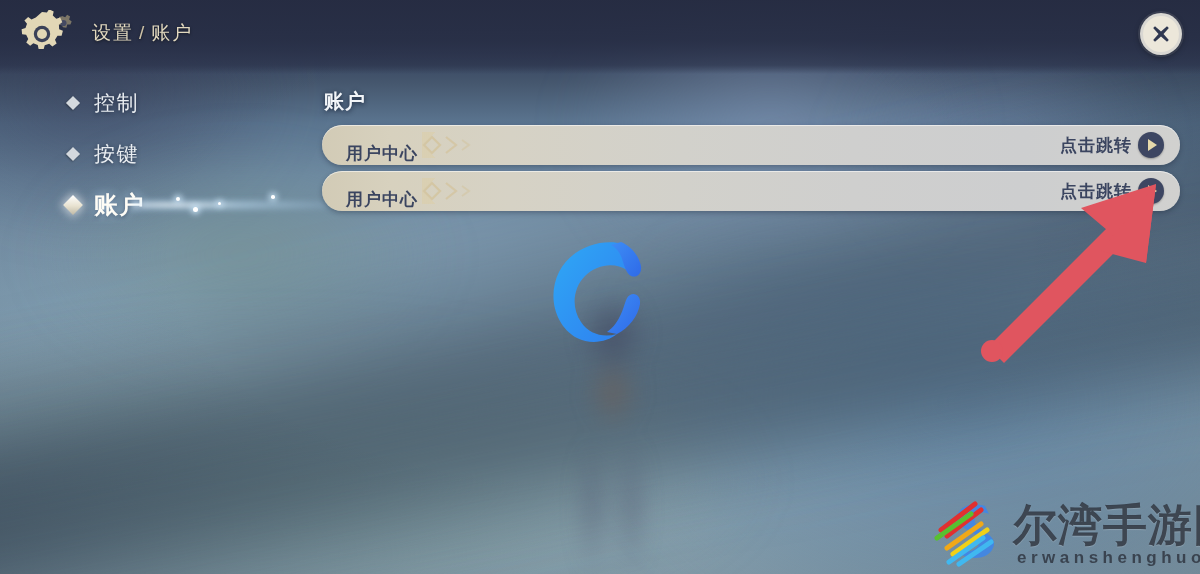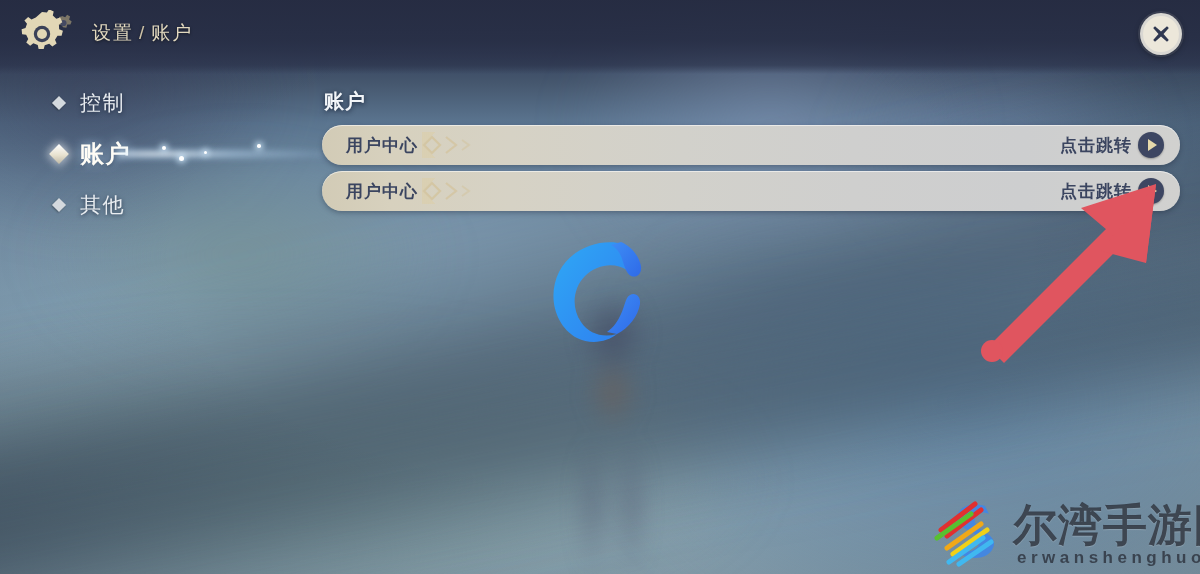--- a/index.html
+++ b/index.html
@@ -108,21 +108,21 @@
     border-radius:50%;
     background:#ece7da;
     border:3px solid rgba(205,205,205,.62);
     box-shadow:0 0 0 2px rgba(255,255,255,.10), 0 2px 6px rgba(0,0,0,.4);
     display:flex; align-items:center; justify-content:center;
     cursor:pointer;
   }
   .close-btn svg { display:block; }
 
   
-  #sidebar { position:absolute; left:54px; top:90px; width:230px; z-index:5; }
+  #sidebar { position:absolute; left:68px; top:90px; width:230px; z-index:5; }
   .nav-item {
     position:relative; height:26px; margin-bottom:25px;
     display:flex; align-items:center; cursor:pointer;
   }
   .nav-diamond {
     width:10px; height:10px; background:#d4d9de;
     transform:rotate(45deg); margin-right:16px; flex:0 0 auto;
     box-shadow:0 1px 2px rgba(0,0,0,.35);
   }
   .nav-label {
@@ -161,21 +161,21 @@
     background:
       linear-gradient(90deg,
         rgba(210,203,182,1) 0%,
         rgba(215,209,190,1) 8%,
         rgba(214,210,197,1) 22%,
         rgba(210,209,203,1) 42%,
         rgba(207,207,206,1) 62%,
         rgba(205,206,207,1) 82%,
         rgba(209,209,207,1) 100%);
     box-shadow:0 2px 5px rgba(25,35,55,.35), inset 0 1px 0 rgba(255,255,255,.55);
-    display:flex; align-items:center; overflow:hidden; cursor:pointer;
+    display:flex; align-items:flex-end; overflow:hidden; cursor:pointer;
   }
   .opt-row::before {
     content:""; position:absolute; left:14px; top:0; width:230px; height:100%;
     background:
       linear-gradient(135deg, rgba(228,206,140,.30) 25%, rgba(228,206,140,0) 26%),
       linear-gradient(45deg,  rgba(228,206,140,.30) 25%, rgba(228,206,140,0) 26%);
     background-size:26px 26px;
     background-position:86px 7px, 86px 7px;
     background-repeat:no-repeat;
     opacity:.85; pointer-events:none;
@@ -277,39 +277,39 @@
   </div>
 </div>
 
 <div id="sidebar">
 
   <div class="nav-item">
     <span class="nav-diamond"></span>
     <span class="nav-label">控制</span>
   </div>
 
+  <div class="nav-item">
+    <span class="nav-diamond"></span>
+    <span class="nav-label">按键</span>
+  </div>
 
 
 
 
 
   <div class="nav-item active">
     <span class="nav-diamond"></span>
     <span class="nav-label">账户</span>
     <span class="glow-streak"></span>
     <span class="spark" style="left:108px; top:5px;  width:4px; height:4px;"></span>
     <span class="spark" style="left:125px; top:15px; width:5px; height:5px;"></span>
     <span class="spark" style="left:150px; top:10px; width:3px; height:3px;"></span>
     <span class="spark" style="left:203px; top:3px;  width:3.5px; height:3.5px;"></span>
   </div>
 
-  <div class="nav-item">
-    <span class="nav-diamond"></span>
-    <span class="nav-label">其他</span>
-  </div>
 </div>
 
 <div id="main">
 
   <div class="section-title">账户</div>
 
   <div class="opt-row">
     <svg class="deco" viewBox="0 0 70 24">
       <path d="M6 12 L14 4 L22 12 L14 20 Z" fill="none" stroke="#cfae62" stroke-width="2.2" opacity=".55"></path>
       <path d="M28 4 L38 12 L28 20" fill="none" stroke="#cfae62" stroke-width="2.2" opacity=".5"></path>

